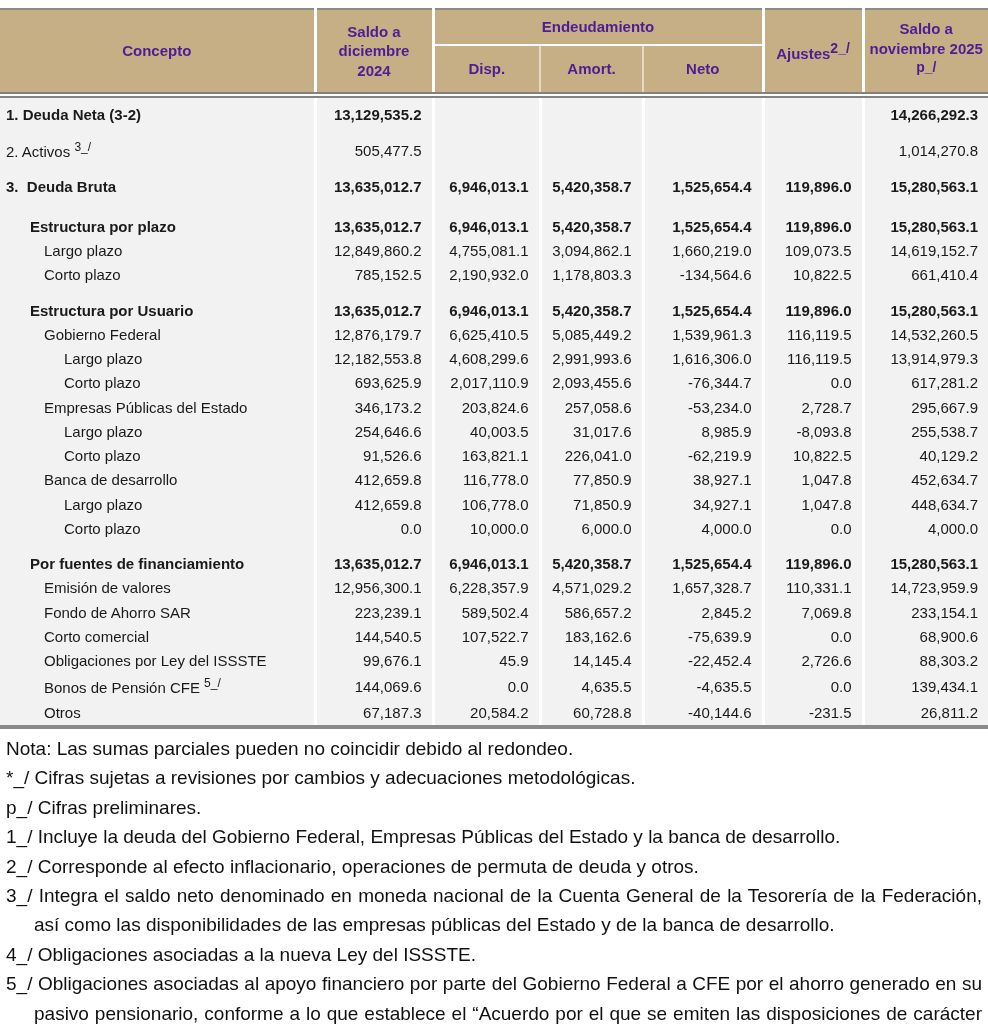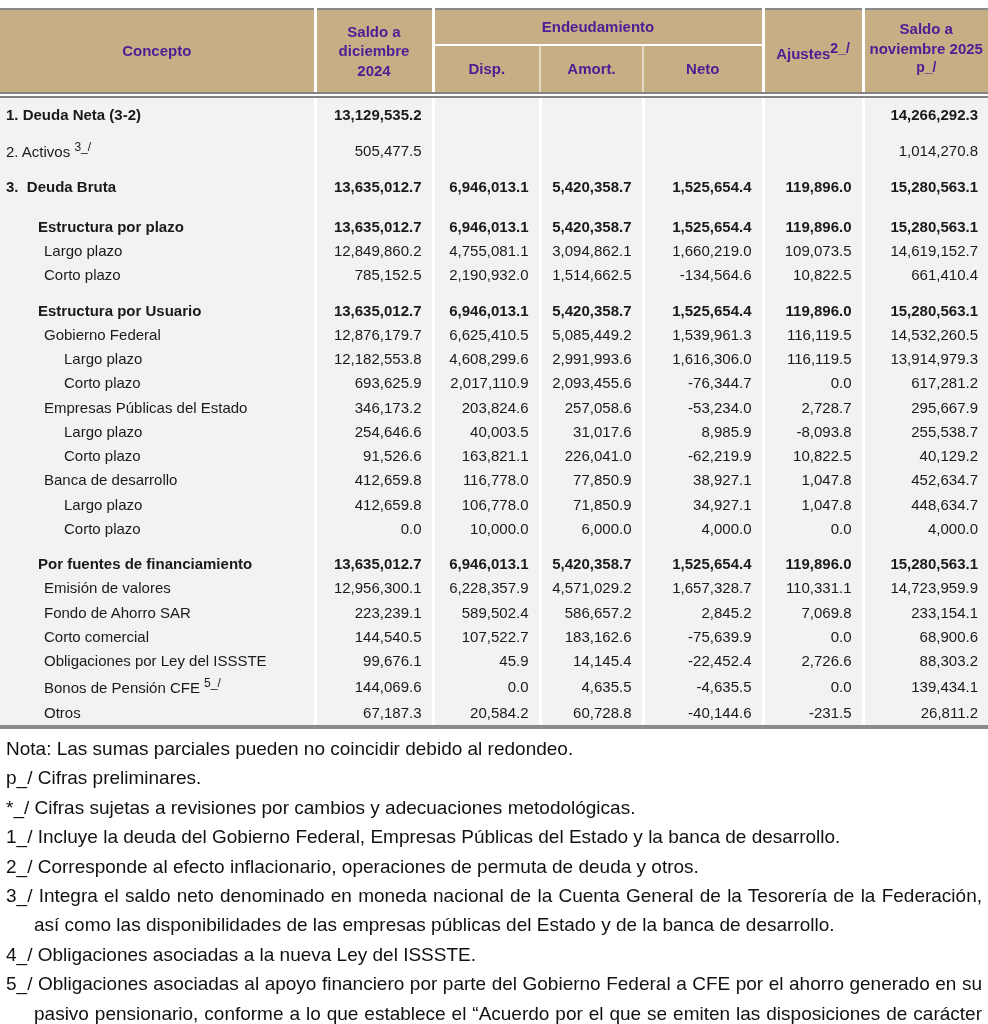--- a/index.html
+++ b/index.html
@@ -50,21 +50,21 @@
 
   tbody td{
     background:#f2f2f2;font-size:15px;color:#1a1a1a;
     padding:2px 0;line-height:1.35;vertical-align:middle;
   }
   tbody td.num{text-align:right;padding-right:10px;border-left:3px solid #ffffff;}
   tbody td.concept{text-align:left;white-space:nowrap;overflow:hidden;}
   tbody td.concept sup{font-size:12px;}
   tr.bold td{font-weight:bold;}
   tr.lvl1 td.concept{padding-left:6px;}
-  tr.lvl2 td.concept{padding-left:38px;}
+  tr.lvl2 td.concept{padding-left:30px;}
   tr.lvl3 td.concept{padding-left:44px;}
   tr.lvl4 td.concept{padding-left:64px;}
   tr.big td{padding-top:7px;padding-bottom:7px;}
   tr.gap td{padding-top:13px;}
 
   
   .footnotes{padding:5px 6px 4px 6px;}
   .footnote{
     font-size:19px;line-height:1.55;color:#111111;margin:0;
     padding-left:28px;text-indent:-28px;
@@ -151,21 +151,21 @@
           <td class="num">4,755,081.1</td>
           <td class="num">3,094,862.1</td>
           <td class="num">1,660,219.0</td>
           <td class="num">109,073.5</td>
           <td class="num">14,619,152.7</td>
         </tr>
         <tr class="lvl3">
           <td class="concept">Corto plazo</td>
           <td class="num">785,152.5</td>
           <td class="num">2,190,932.0</td>
-          <td class="num">1,514,662.5</td>
+          <td class="num">1,178,803.3</td>
           <td class="num">-134,564.6</td>
           <td class="num">10,822.5</td>
           <td class="num">661,410.4</td>
         </tr>
         <tr class="lvl2 bold gap">
           <td class="concept">Estructura por Usuario</td>
           <td class="num">13,635,012.7</td>
           <td class="num">6,946,013.1</td>
           <td class="num">5,420,358.7</td>
           <td class="num">1,525,654.4</td>
@@ -314,22 +314,22 @@
           <td class="num">60,728.8</td>
           <td class="num">-40,144.6</td>
           <td class="num">-231.5</td>
           <td class="num">26,811.2</td>
         </tr>
       </tbody>
   </table>
 
   <div class="footnotes">
       <p class="footnote">Nota: Las sumas parciales pueden no coincidir debido al redondeo.</p>
+      <p class="footnote">*_/ Cifras sujetas a revisiones por cambios y adecuaciones metodológicas.</p>
       <p class="footnote">p_/ Cifras preliminares.</p>
-      <p class="footnote">*_/ Cifras sujetas a revisiones por cambios y adecuaciones metodológicas.</p>
       <p class="footnote">1_/ Incluye la deuda del Gobierno Federal, Empresas Públicas del Estado y la banca de desarrollo.</p>
       <p class="footnote">2_/ Corresponde al efecto inflacionario, operaciones de permuta de deuda y otros.</p>
       <p class="footnote justify">3_/ Integra el saldo neto denominado en moneda nacional de la Cuenta General de la Tesorería de la Federación, así como las disponibilidades de las empresas públicas del Estado y de la banca de desarrollo.</p>
       <p class="footnote">4_/ Obligaciones asociadas a la nueva Ley del ISSSTE.</p>
       <p class="footnote justify">5_/ Obligaciones asociadas al apoyo financiero por parte del Gobierno Federal a CFE por el ahorro generado en su pasivo pensionario, conforme a lo que establece el “Acuerdo por el que se emiten las disposiciones de carácter general relativas a la asunción por parte del Gobierno Federal de obligaciones de pago de pensiones y jubilaciones a cargo de la Comisión Federal de Electricidad”, publicado en el DOF, el 14 de noviembre de 2016.</p>
       <p class="footnote">Fuente: SHCP.</p>
     </div>
 
 </div>
 

